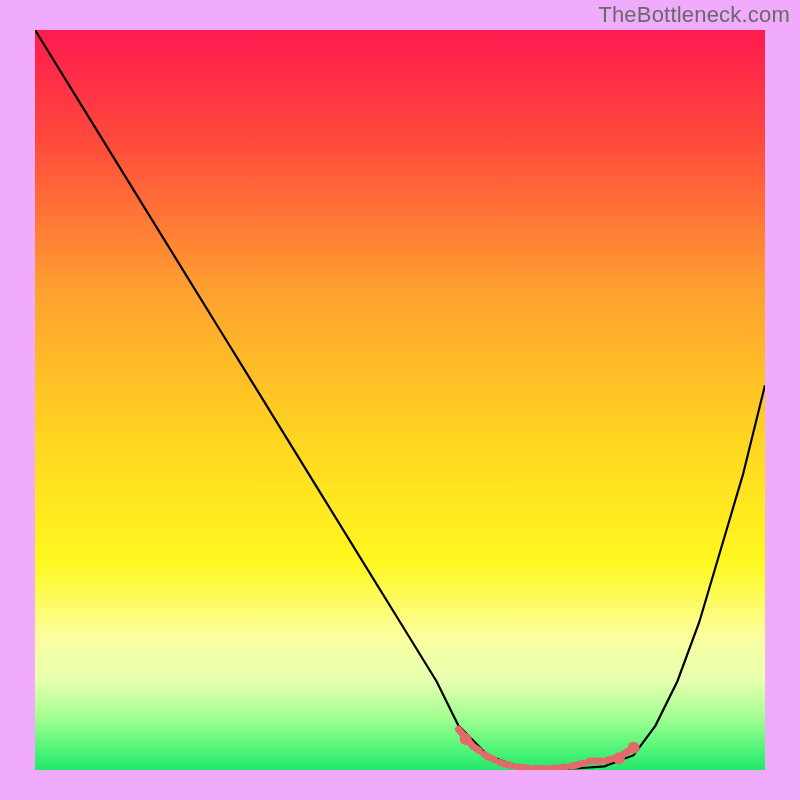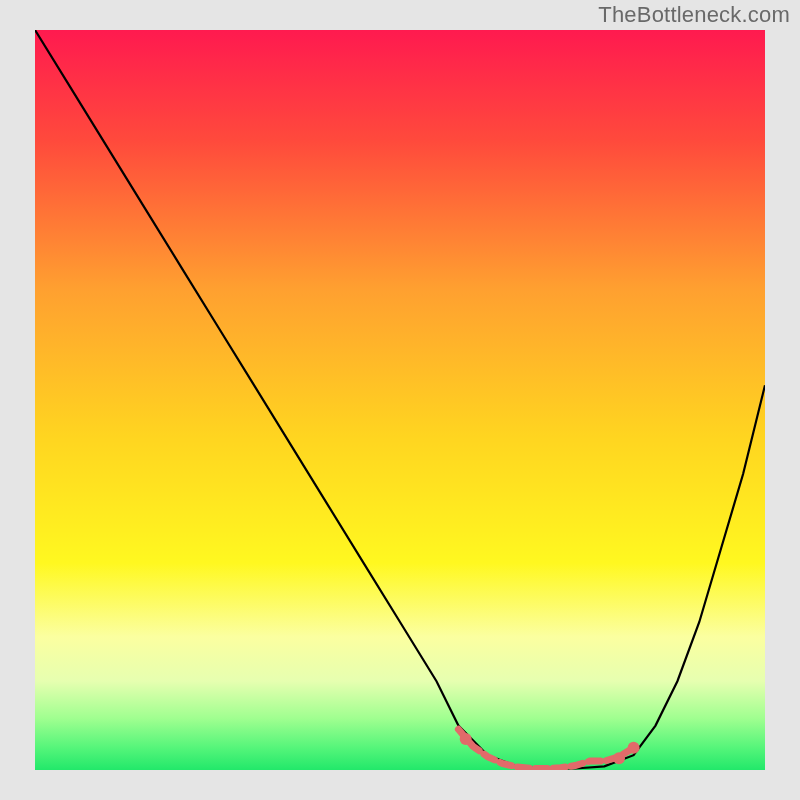--- a/index.html
+++ b/index.html
@@ -1,21 +1,21 @@
 <!DOCTYPE html>
 <html><head>
 <meta charset="utf-8">
 <style>
   * { margin: 0; padding: 0; box-sizing: border-box; }
   html, body { width: 800px; height: 800px; background: #000; overflow: hidden; }
   .frame {
     position: relative;
     width: 800px;
     height: 800px;
-    background: #e5e5e5;
+    background: #f0abfc;
   }
   .watermark {
     position: absolute;
     top: 2px;
     right: 10px;
     font-family: Arial, Helvetica, sans-serif;
     font-size: 22px;
     color: #696969;
     font-weight: 500;
     letter-spacing: 0.2px;

